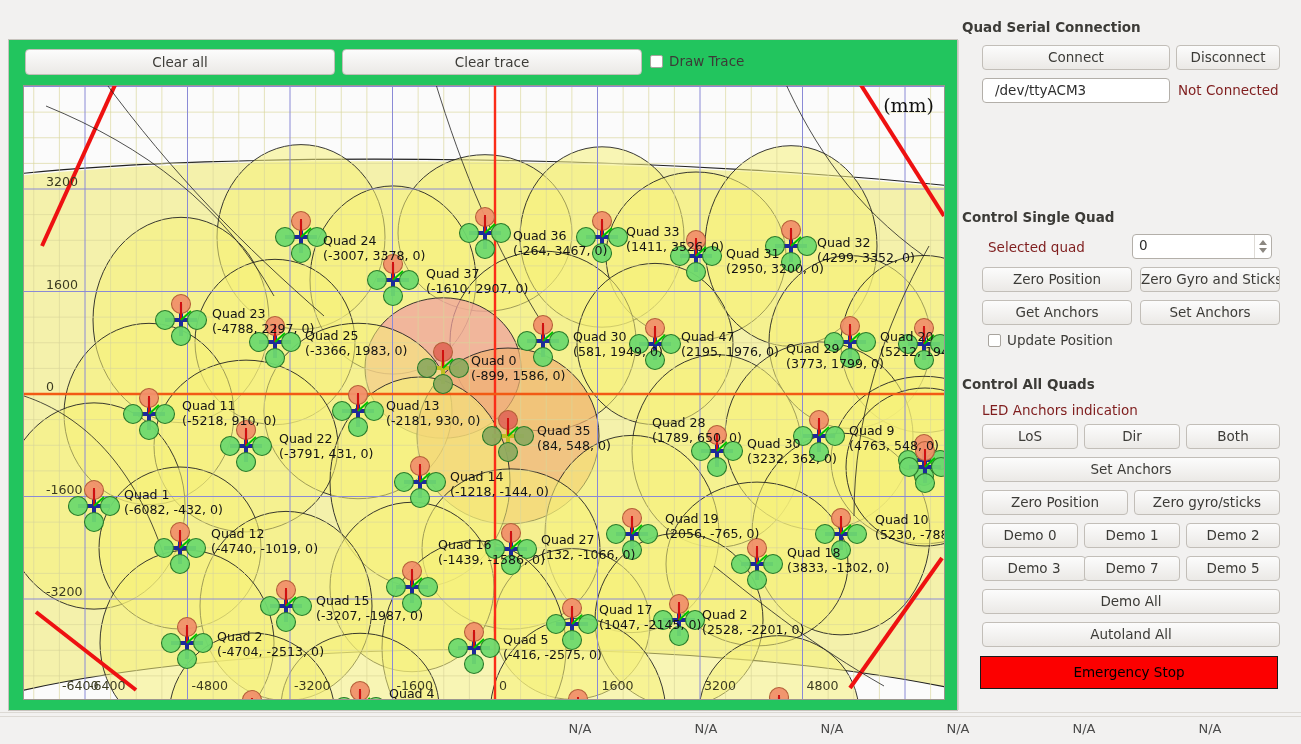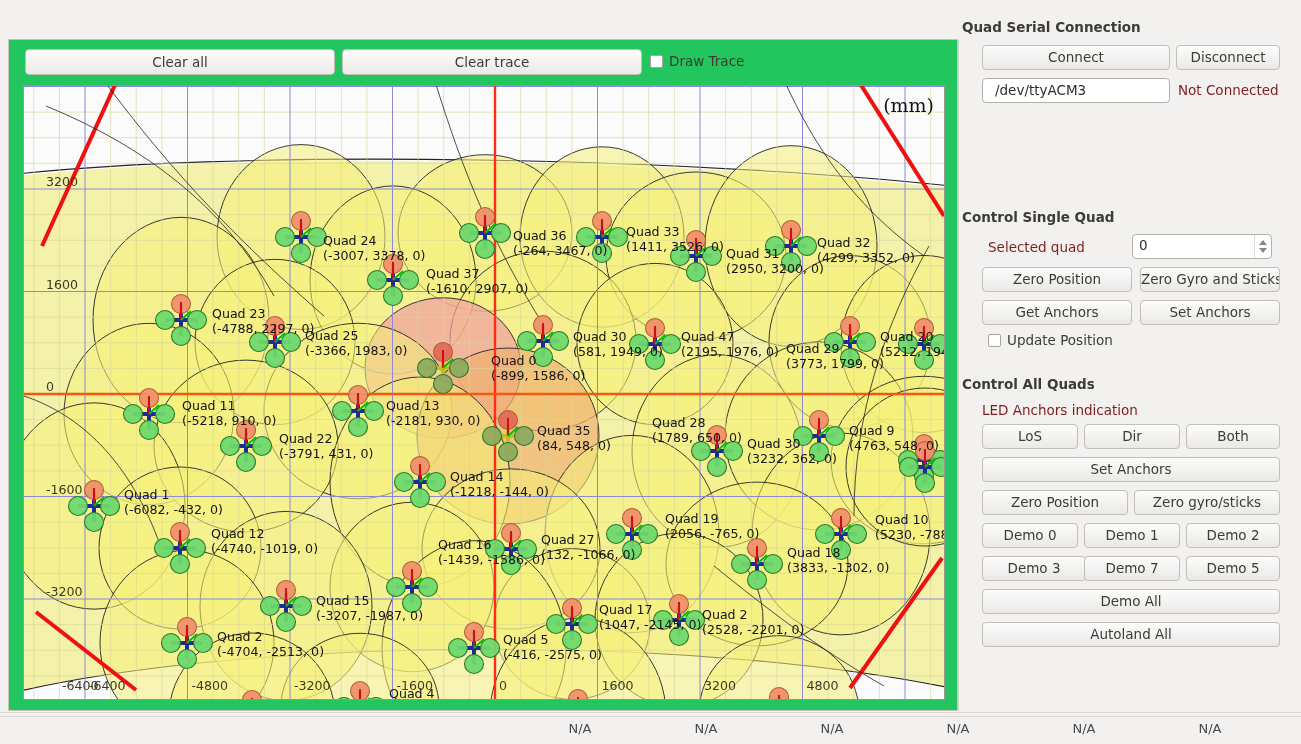--- a/index.html
+++ b/index.html
@@ -781,21 +781,21 @@
             <div>(2195, 1976, 0)</div>
           </div>
           <div class="qlabel" style="left: 762px; top: 256px;">
             <div>Quad 29</div>
             <div>(3773, 1799, 0)</div>
           </div>
           <div class="qlabel" style="left: 856px; top: 244px;">
             <div>Quad 20</div>
             <div>(5212, 1946, 0)</div>
           </div>
-          <div class="qlabel" style="left: 447px; top: 268px; padding-left: 20px;">
+          <div class="qlabel" style="left: 447px; top: 268px;">
             <div>Quad 0</div>
             <div>(-899, 1586, 0)</div>
           </div>
           <div class="qlabel" style="left: 158px; top: 313px;">
             <div>Quad 11</div>
             <div>(-5218, 910, 0)</div>
           </div>
           <div class="qlabel" style="left: 362px; top: 313px;">
             <div>Quad 13</div>
             <div>(-2181, 930, 0)</div>
@@ -917,20 +917,21 @@
     <div class="pbtn" style="left:20px; top:517px; width:96px;">Demo 0</div>
     <div class="pbtn" style="left:122px; top:517px; width:96px;">Demo 1</div>
     <div class="pbtn" style="left:224px; top:517px; width:94px;">Demo 2</div>
     <div class="pbtn" style="left:20px; top:550px; width:104px;">Demo 3</div>
     <div class="pbtn" style="left:122px; top:550px; width:96px;">Demo 7</div>
     <div class="pbtn" style="left:224px; top:550px; width:94px;">Demo 5</div>
     <div class="pbtn" style="left:20px; top:583px; width:298px;">Demo All</div>
     <div class="pbtn" style="left:20px; top:616px; width:298px;">Autoland All</div>
   </div>
 
+  <div id="estop">Emergency Stop</div>
 
   <div id="statustop"></div>
   <div id="statusbar">
       <div class="stcell" style="left: 550px;">N/A</div>
       <div class="stcell" style="left: 676px;">N/A</div>
       <div class="stcell" style="left: 802px;">N/A</div>
       <div class="stcell" style="left: 928px;">N/A</div>
       <div class="stcell" style="left: 1054px;">N/A</div>
       <div class="stcell" style="left: 1180px;">N/A</div>
     </div>

